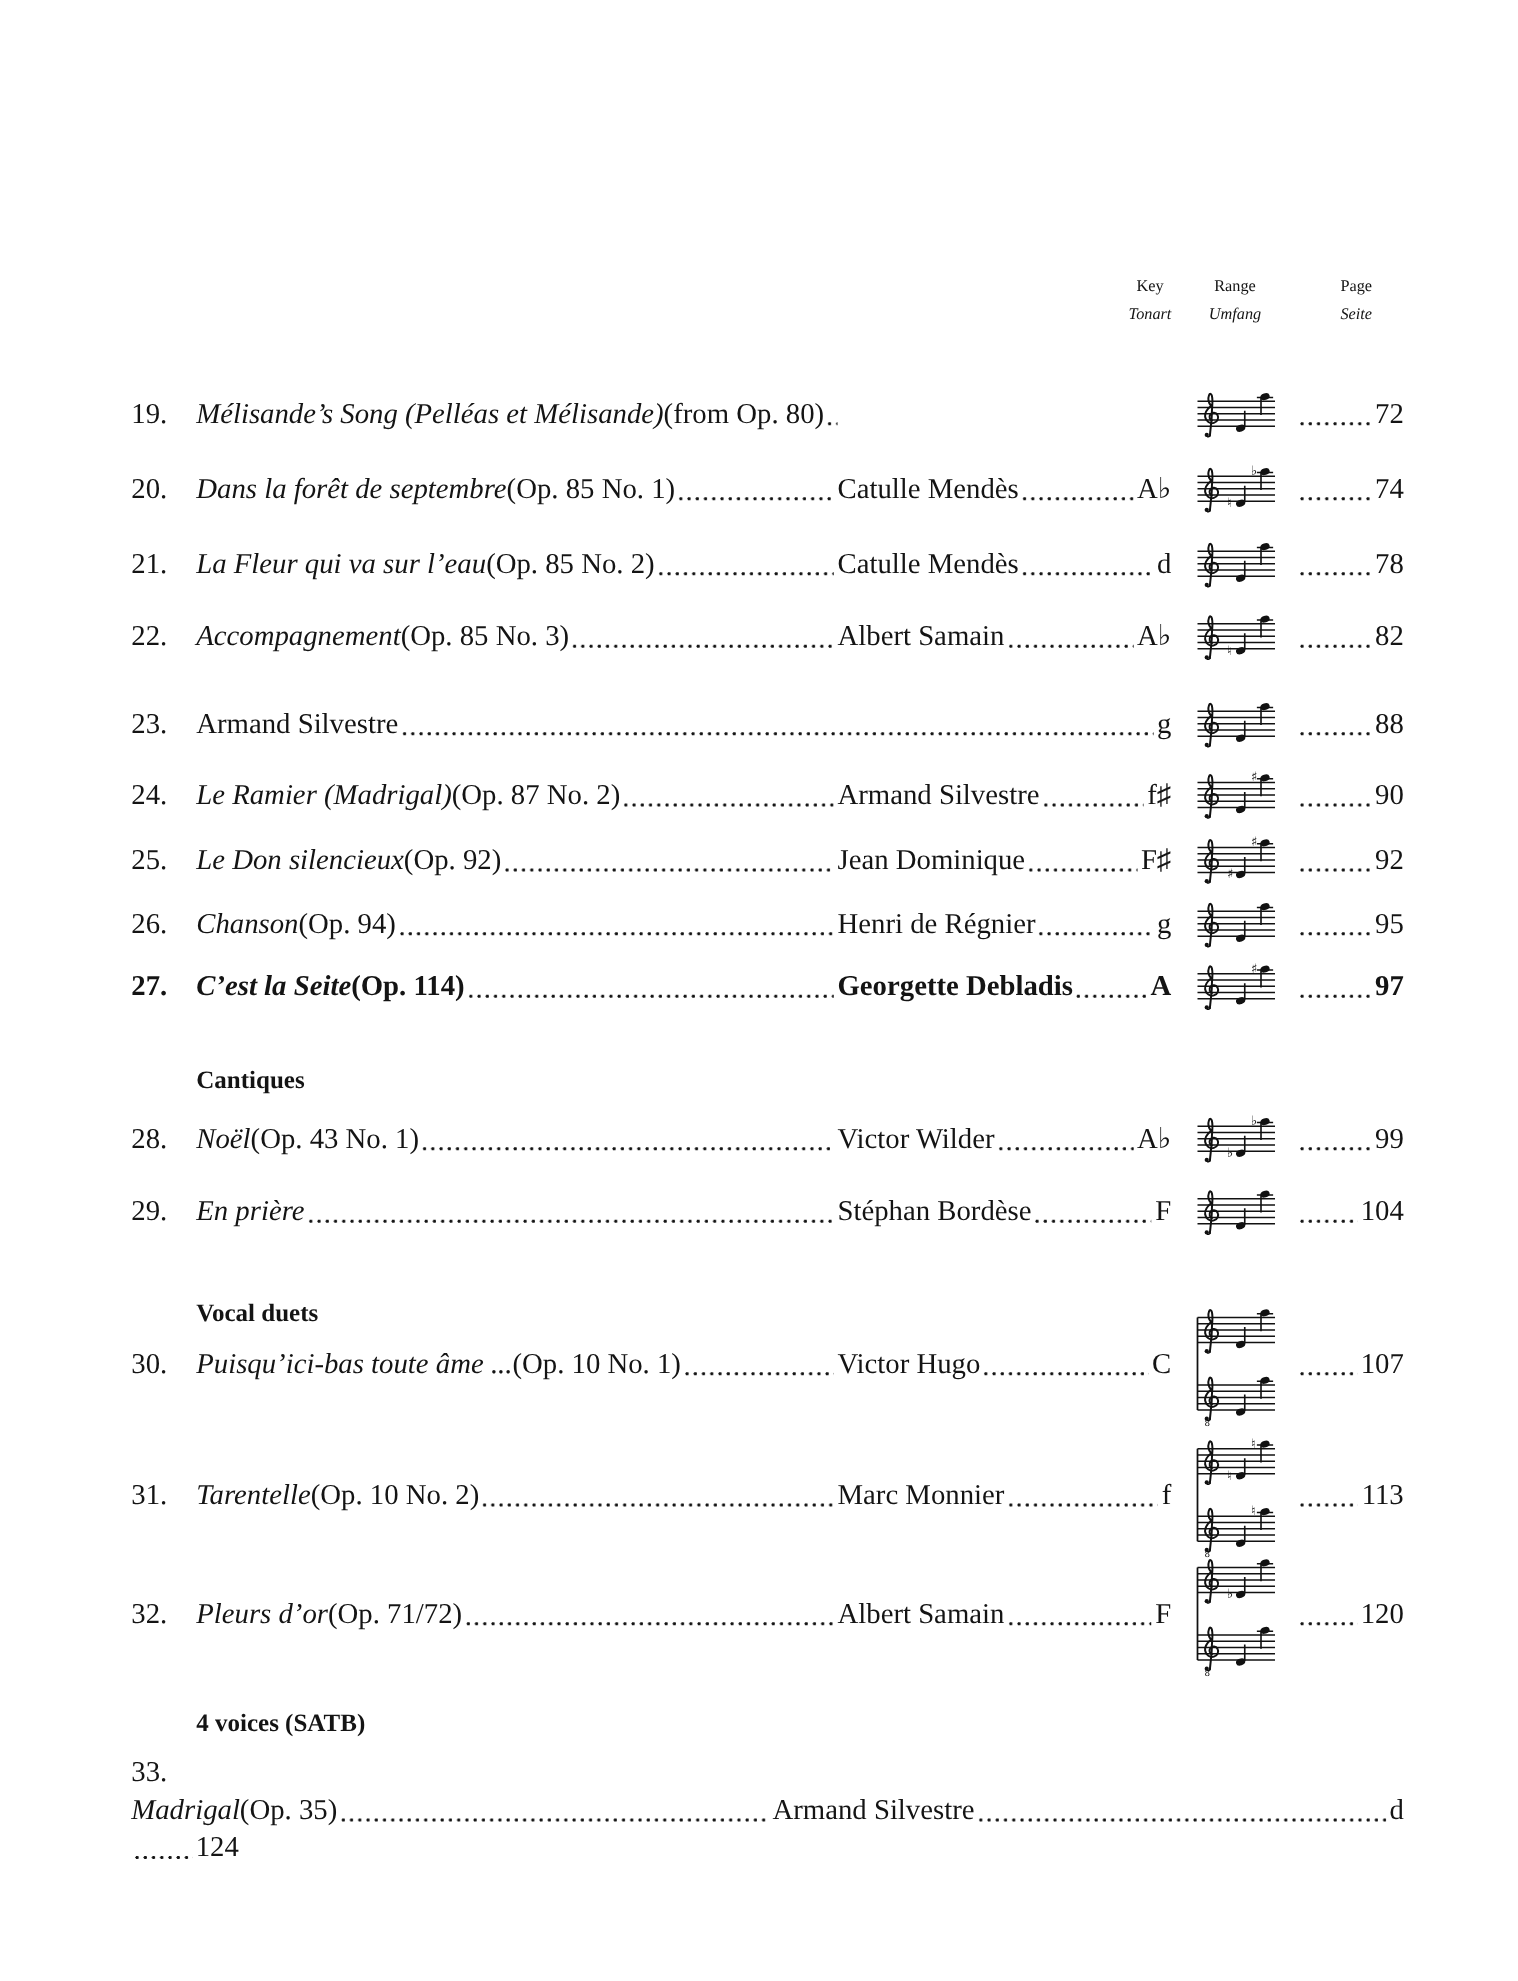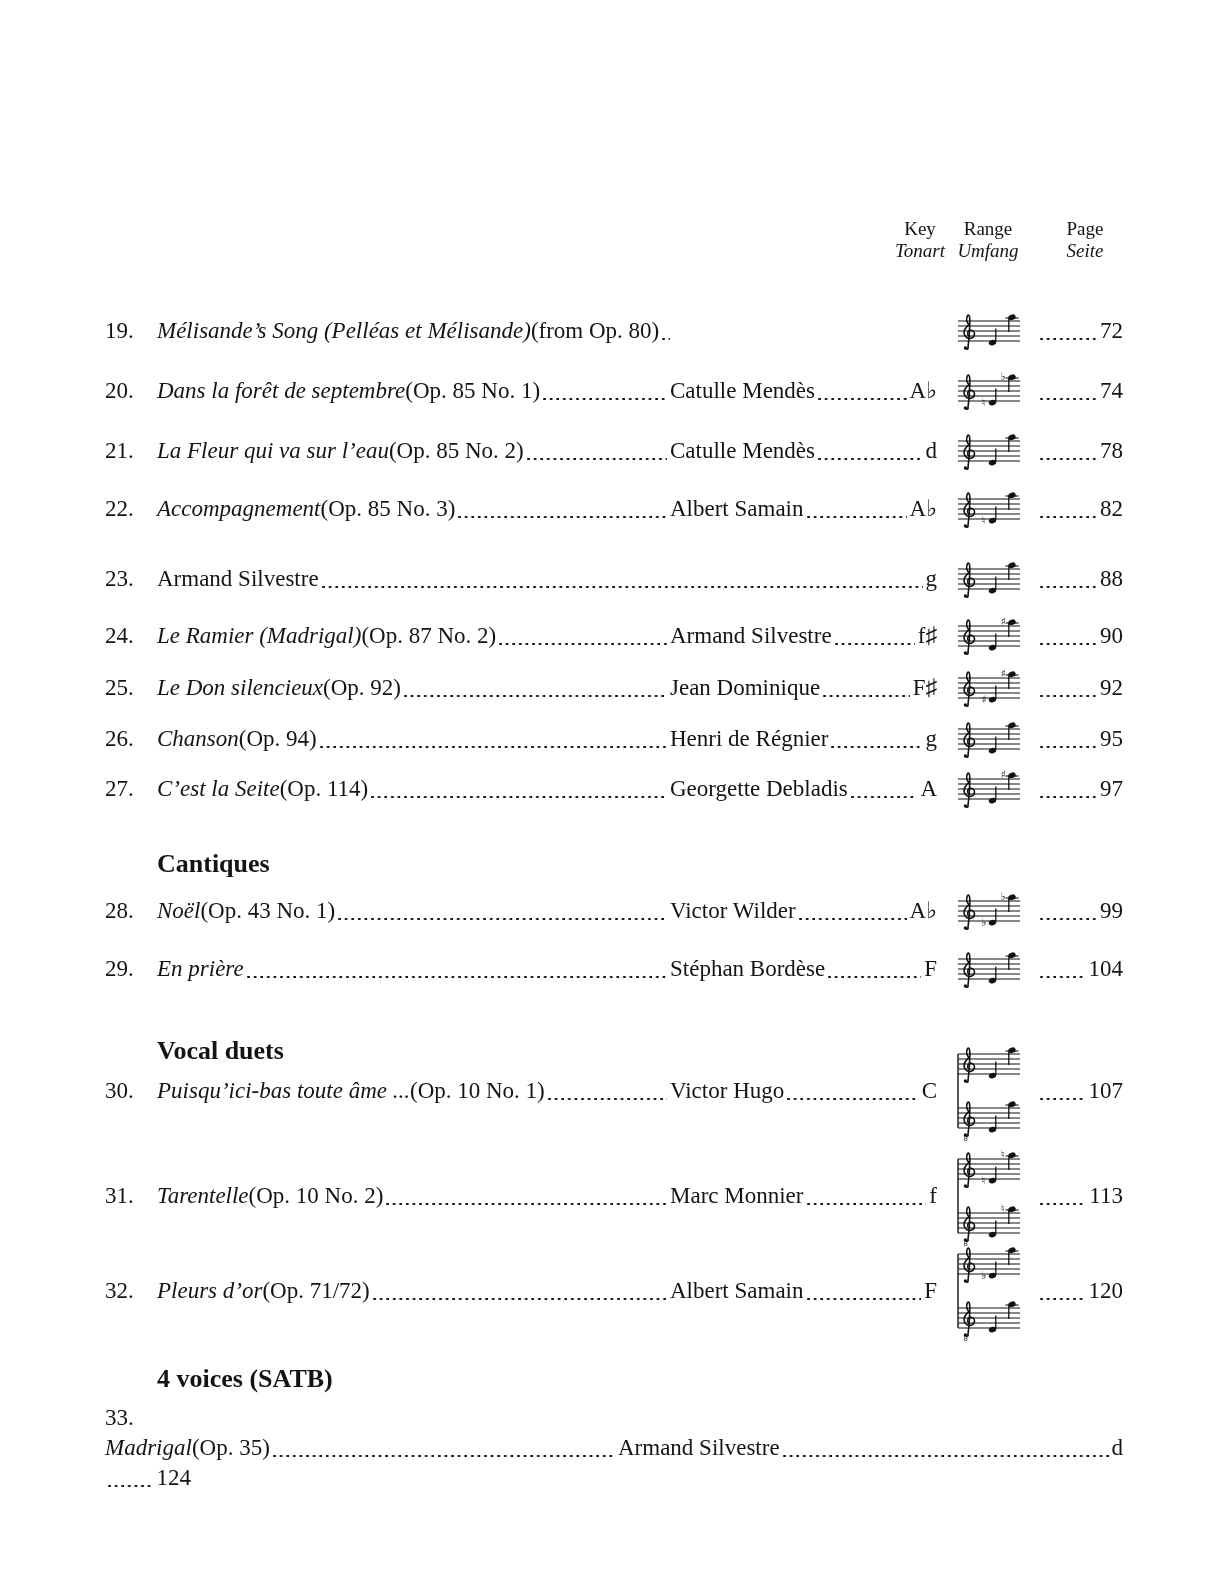--- a/index.html
+++ b/index.html
@@ -5,26 +5,26 @@
   html,body{margin:0;padding:0;}
   body{
     width:1214px;height:1585px;position:relative;background:#ffffff;
     font-family:"Liberation Serif","DejaVu Serif",serif;color:#141414;
     overflow:hidden;
   }
   .sheet{position:absolute;inset:0;background:#fff;}
   
   .colhead{
     position:absolute;transform:translateX(-50%);text-align:center;
-    font-size:19px;line-height:22px;white-space:nowrap;
+    font-size:13px;line-height:22px;white-space:nowrap;
   }
   .colhead .de{font-style:italic;}
   
   .heading{
-    position:absolute;left:157px;font-size:26px;font-weight:bold;
+    position:absolute;left:157px;font-size:20px;font-weight:bold;
     line-height:32px;white-space:nowrap;
   }
   
   .row{
     position:absolute;left:105px;width:1018px;height:30px;display:flex;
     font-size:23px;line-height:30px;white-space:nowrap;
   }
   .num{width:52px;flex:none;}
   .line{flex:1;display:flex;min-width:0;}
   .tgroup{width:513px;flex:none;display:flex;min-width:0;}
@@ -361,21 +361,21 @@
             <line x1="53.5" y1="10" x2="66.5" y2="10" stroke="#111" stroke-width="1.1"></line>
             <ellipse cx="60" cy="9.3" rx="3.8" ry="2.7" transform="rotate(-18 60 9.3)" fill="#111"></ellipse>
             <line x1="56.8" y1="10.1" x2="56.8" y2="24" stroke="#111" stroke-width="1.3"></line>
           </svg>
         </span>
     <span class="page">
       <span class="dots"></span>
       <span class="pnum">95</span>
     </span>
   </div>
-      <div class="row" style="top: 774px;">
+      <div class="row" style="top: 774px; font-weight: bold;">
     <span class="num">27.</span>
     <span class="line">
       <span class="tgroup">
         <span class="t-it">C’est la Seite</span>
             <span class="t-rm"> (Op. 114)</span>
         <span class="dots"></span>
       </span>
       <span class="agroup">
         <span class="author">Georgette Debladis</span>
         <span class="dots"></span>

